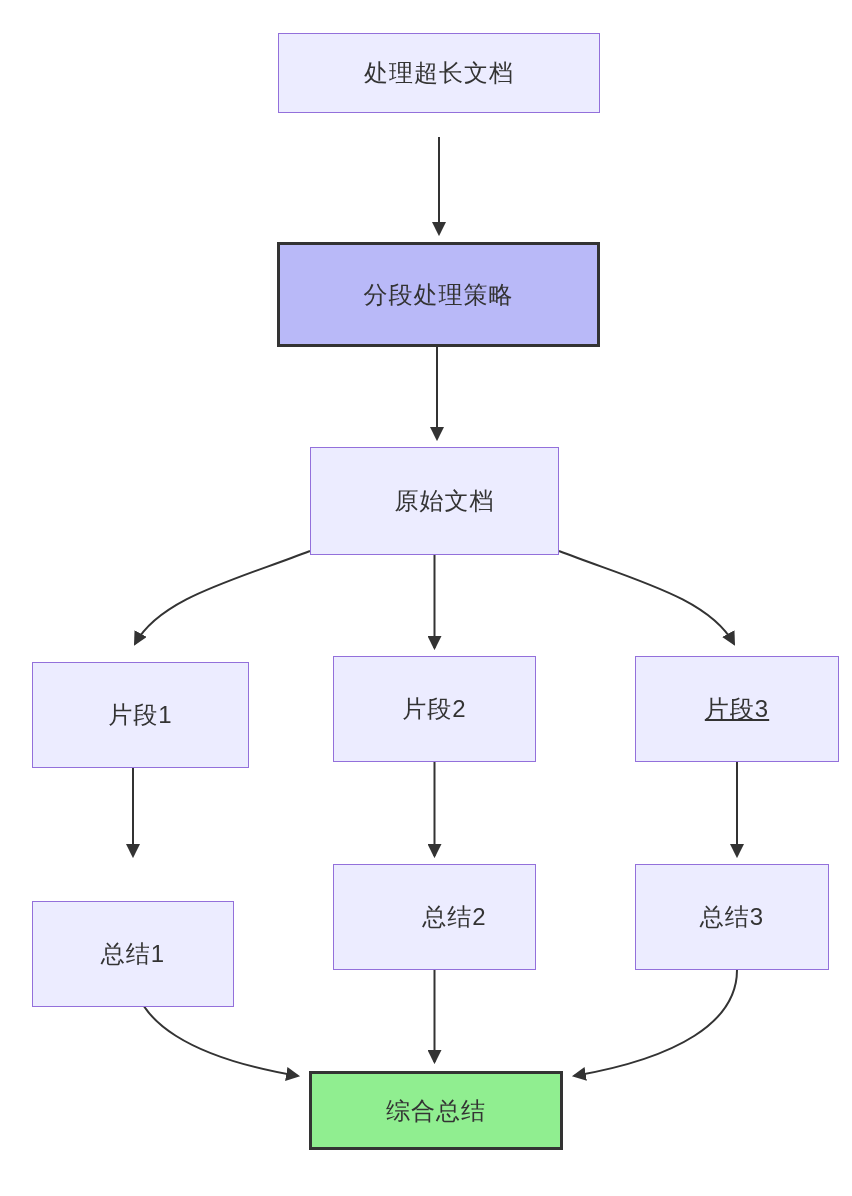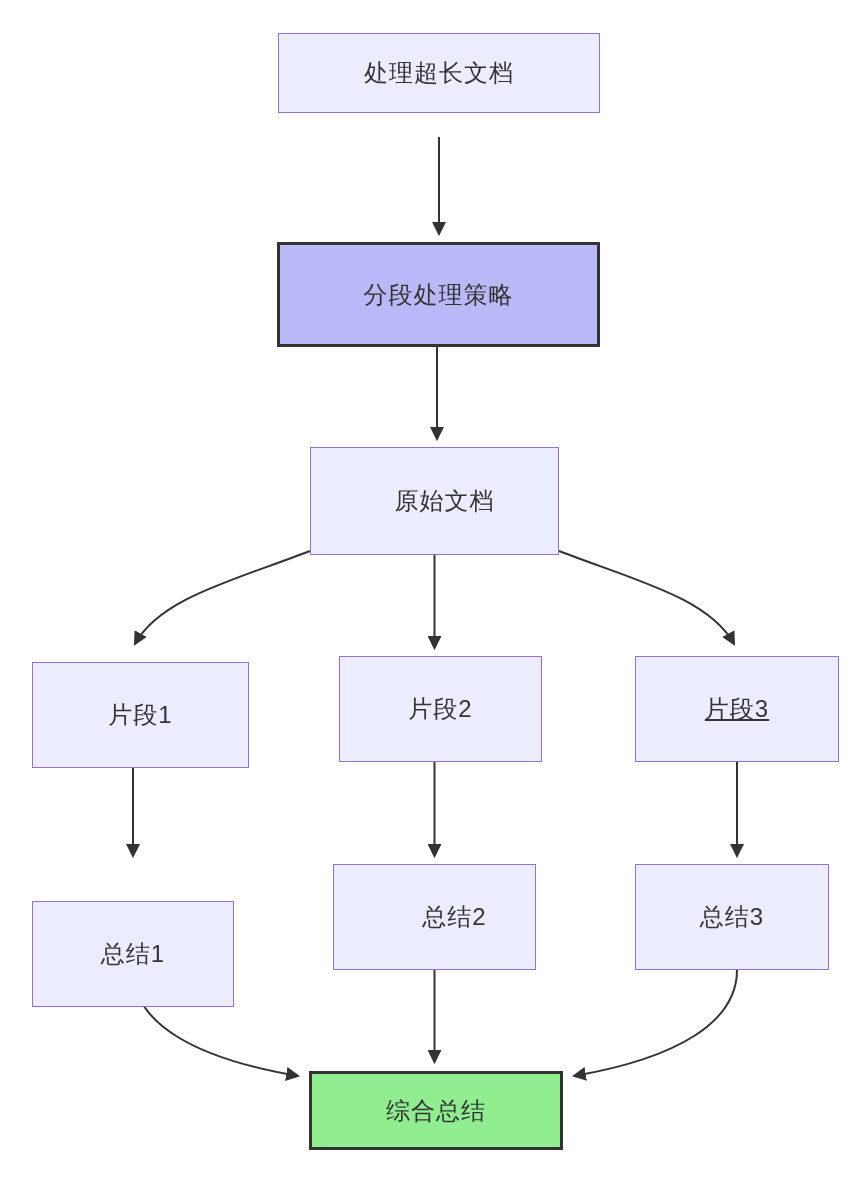--- a/index.html
+++ b/index.html
@@ -39,21 +39,21 @@
   }
   .node.final{
     background:var(--final-fill);
     border:3px solid var(--strong-border);
   }
   
   #n-doc      {left:278px;top:33px;  width:322px;height:80px;}
   #n-strategy {left:277px;top:242px; width:323px;height:105px;}
   #n-original {left:310px;top:447px; width:249px;height:108px;padding-left:20px;}
   #n-seg1     {left:32px; top:656px; width:217px;height:106px;margin-top:6px;}
-  #n-seg2     {left:333px;top:656px; width:203px;height:106px;margin-left:6px;}
+  #n-seg2     {left:333px;top:656px; width:203px;height:106px;}
   #n-seg3     {left:635px;top:656px; width:204px;height:106px;text-decoration:underline;}
   #n-sum1     {left:32px; top:864px; width:202px;height:106px;margin-top:37px;}
   #n-sum2     {left:333px;top:864px; width:203px;height:106px;padding-left:40px;}
   #n-sum3     {left:635px;top:864px; width:194px;height:106px;}
   #n-final    {left:309px;top:1071px;width:254px;height:79px;}
   path.edge{
     fill:none;
     stroke:var(--edge-color);
     stroke-width:2px;
   }

